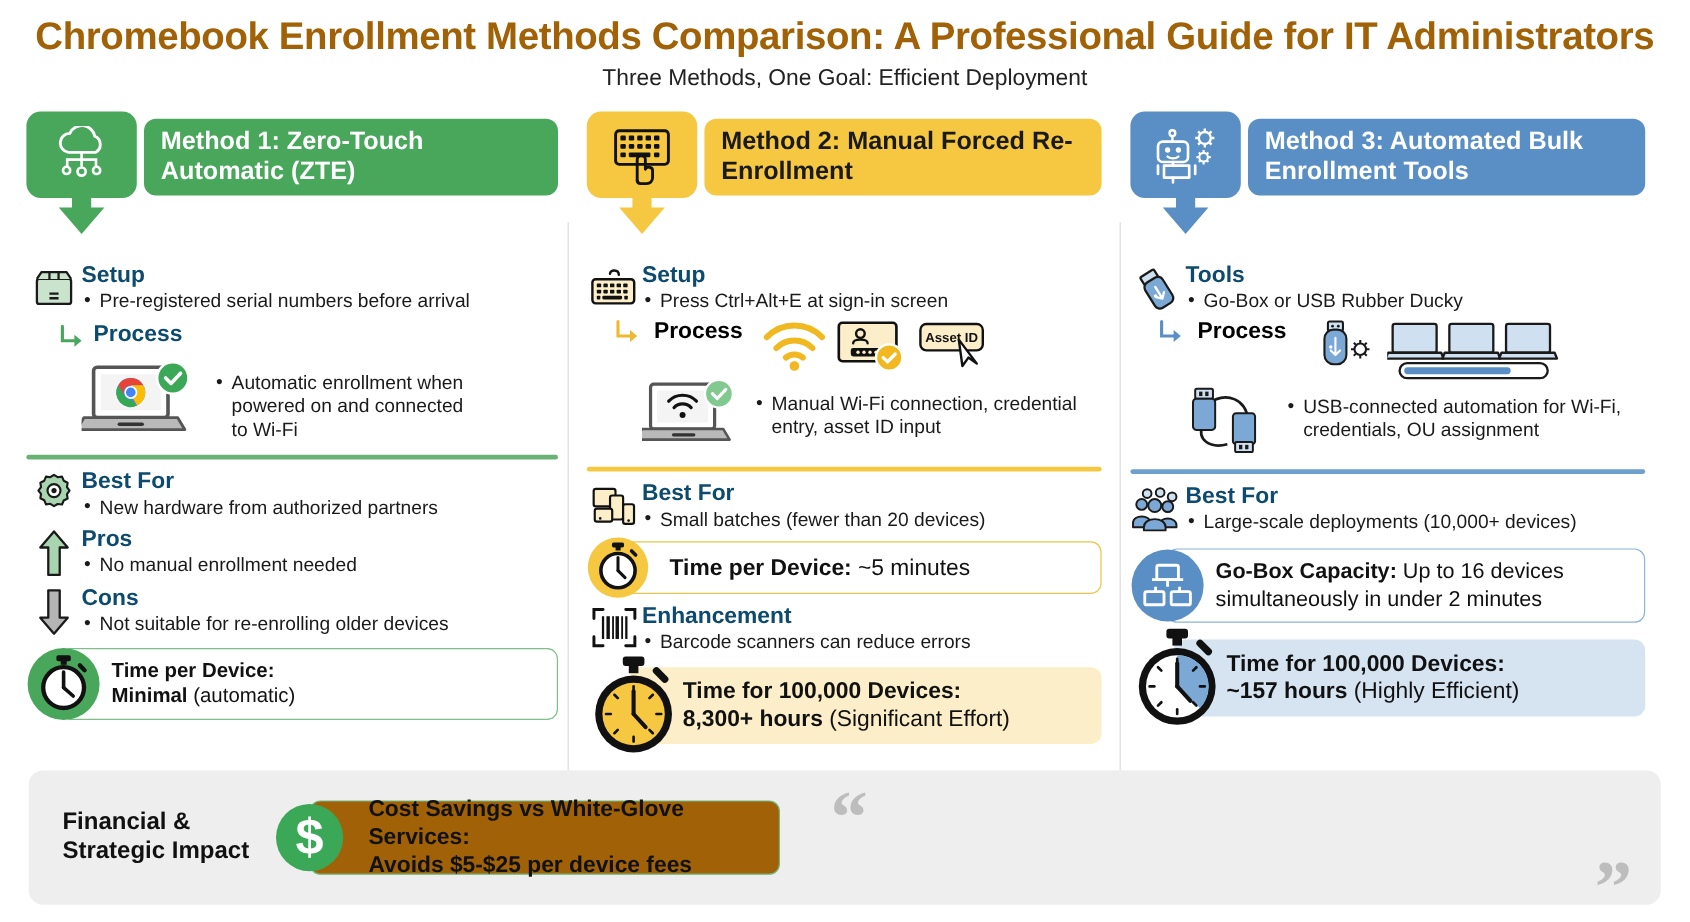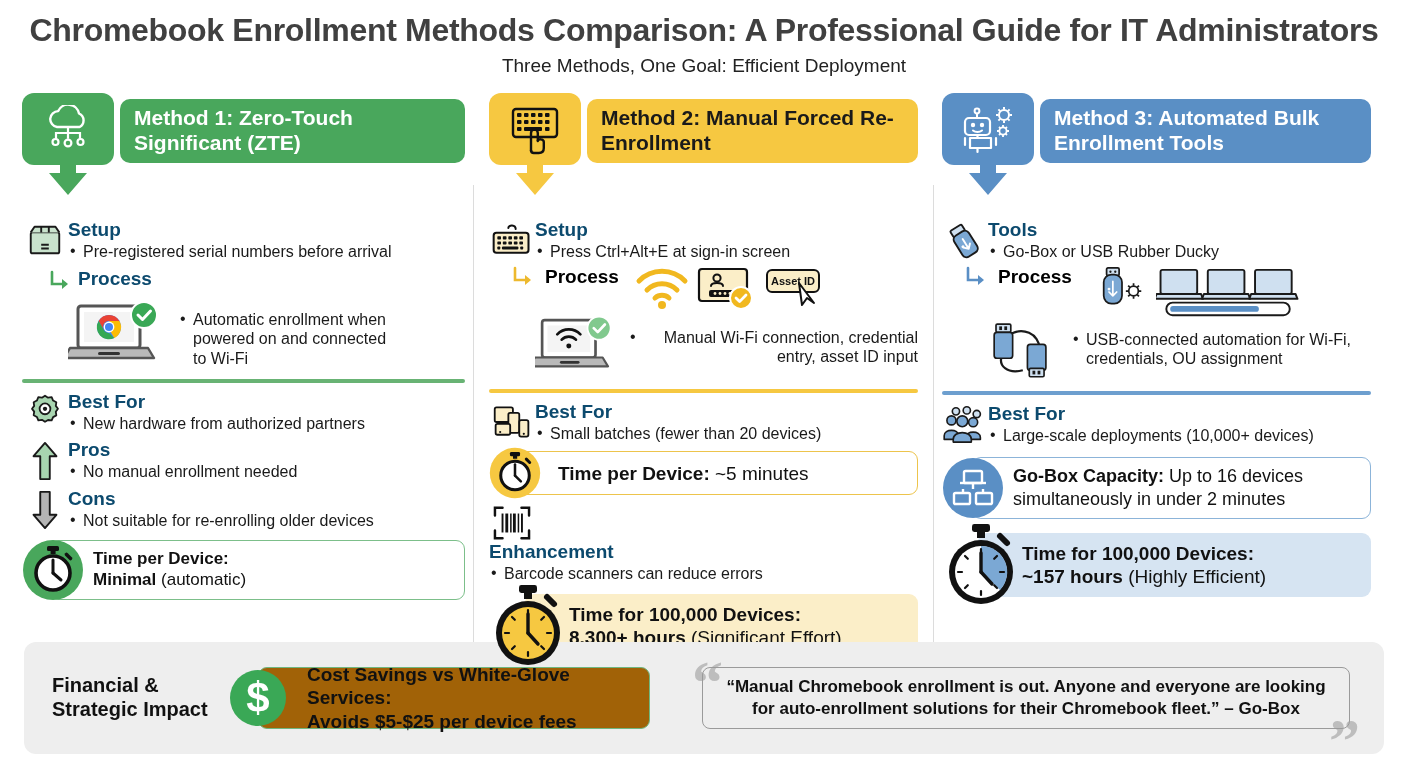--- a/index.html
+++ b/index.html
@@ -7,21 +7,21 @@
     width: 1408px; height: 768px;
     background: #ffffff;
     font-family: "Liberation Sans", sans-serif;
     overflow: hidden;
   }
   .page { position: relative; width: 1408px; height: 768px; background: #fff; }
 
   
   .title-block { text-align: center; padding-top: 13px; }
   .main-title {
-    font-size: 32px; font-weight: 700; color: #404040; letter-spacing: -0.3px;
+    font-size: 32px; font-weight: 700; color: #a16207; letter-spacing: -0.3px;
     line-height: 1.1;
   }
   .subtitle {
     font-size: 19px; font-weight: 400; color: #222; margin-top: 7px;
   }
 
   
   .columns { display: flex; position: relative; margin-top: 16px; padding: 0 22px; }
   .col { position: relative; width: 453px; padding-right: 10px; }
   .col.mid { padding-left: 14px; }
@@ -155,21 +155,21 @@
             <path d="M16 22a8 8 0 0 1 1.2-15.9A11 11 0 0 1 38 8.5a7.5 7.5 0 0 1 .6 13.5z" fill="none" stroke="#fff" stroke-width="2.4" stroke-linejoin="round"></path>
             <path d="M27 22v11M27 28H15v5M27 28h12v5" fill="none" stroke="#fff" stroke-width="2.2" stroke-linecap="round"></path>
             <circle cx="27" cy="38" r="3.4" fill="none" stroke="#fff" stroke-width="2.2"></circle>
             <circle cx="14.5" cy="37" r="3" fill="none" stroke="#fff" stroke-width="2.2"></circle>
             <circle cx="39.5" cy="37" r="3" fill="none" stroke="#fff" stroke-width="2.2"></circle>
           </svg>
           <svg class="arrow-stem" width="60" height="42" viewBox="0 0 60 42">
             <path d="M22 0h16v18h11L30 40 11 18h11z" fill="#49a75c"></path>
           </svg>
         </div>
-        <div class="title-bar green">Method 1: Zero-Touch Significant (ZTE)</div>
+        <div class="title-bar green">Method 1: Zero-Touch Automatic (ZTE)</div>
       </div>
 
       <div style="height:50px;"></div>
 
       <div class="sec">
         <div class="ico">
           <svg width="38" height="38" viewBox="0 0 40 40">
             <rect x="5" y="12" width="30" height="22" rx="2" fill="#c9e3cd" stroke="#1a1a1a" stroke-width="2"></rect>
             <path d="M5 12l4-6h22l4 6" fill="#c9e3cd" stroke="#1a1a1a" stroke-width="2" stroke-linejoin="round"></path>
             <path d="M16 6v6M24 6v6" stroke="#1a1a1a" stroke-width="2"></path>
@@ -385,21 +385,21 @@
           <rect x="8" y="8" width="60" height="42" rx="3" fill="#fff" stroke="#555" stroke-width="3"></rect>
           <rect x="14" y="14" width="48" height="30" fill="#f4f4f4"></rect>
           <path d="M0 50h76l6 10H-6z" fill="#b9b9b9" stroke="#555" stroke-width="2.4" stroke-linejoin="round"></path>
           <rect x="28" y="54" width="22" height="3" rx="1.5" fill="#333"></rect>
           <path d="M25 24a18 18 0 0 1 26 0" fill="none" stroke="#111" stroke-width="3" stroke-linecap="round"></path>
           <path d="M30 30a11 11 0 0 1 16 0" fill="none" stroke="#111" stroke-width="3" stroke-linecap="round"></path>
           <circle cx="38" cy="37" r="2.8" fill="#111"></circle>
           <circle cx="72" cy="17" r="13" fill="#81c98e" stroke="#fff" stroke-width="2"></circle>
           <path d="M66 17l4.5 4.5L78.5 13" fill="none" stroke="#fff" stroke-width="3" stroke-linecap="round" stroke-linejoin="round"></path>
         </svg>
-        <ul class="bullets" style="margin-left:4px;margin-top:18px;max-width:290px;text-align:right;">
+        <ul class="bullets" style="margin-left:4px;margin-top:18px;max-width:290px;">
           <li>Manual Wi-Fi connection, credential entry, asset ID input</li>
         </ul>
       </div>
 
       <div class="hr yellow"></div>
 
       <div class="sec">
         <div class="ico">
           <svg width="40" height="38" viewBox="0 0 44 40">
             <rect x="3" y="4" width="20" height="16" rx="2" fill="#fbeec8" stroke="#111" stroke-width="2"></rect>
@@ -428,21 +428,21 @@
             <path d="M31 34V21" stroke="#111" stroke-width="3" stroke-linecap="round"></path>
             <path d="M31 34l7 7" stroke="#111" stroke-width="3" stroke-linecap="round"></path>
             <path d="M44.5 14.5l4 4" stroke="#111" stroke-width="3.6" stroke-linecap="round"></path>
           </svg>
         </div>
         <div class="pill-box outline-yellow" style="min-height:44px;display:flex;align-items:center;padding-left:40px;">
           <span style="font-size:19px;"><b>Time per Device:</b><span> ~5 minutes</span></span>
         </div>
       </div>
 
-      <div class="sec" style="margin-top:8px;flex-direction:column;">
+      <div class="sec" style="margin-top:8px;">
         <div class="ico">
           <svg width="40" height="36" viewBox="0 0 42 38">
             <path d="M3 11V3h8M31 3h8v8M39 27v8h-8M11 35H3v-8" fill="none" stroke="#111" stroke-width="2.6" stroke-linecap="round"></path>
             <g fill="#111">
               <rect x="10" y="9" width="2" height="20"></rect>
                 <rect x="14" y="9" width="3" height="20"></rect>
               <rect x="19" y="9" width="1.6" height="20"></rect>
                 <rect x="22" y="9" width="3" height="20"></rect>
               <rect x="27" y="9" width="1.6" height="20"></rect>
                 <rect x="30.5" y="9" width="2" height="20"></rect>
@@ -677,22 +677,16 @@
           <div>Cost Savings vs White-Glove Services:</div>
           <div>Avoids $5-$25 per device fees</div>
         </div>
       </div>
       <div class="dollar-circle">$</div>
     </div>
 
     <div class="quote-wrap">
       <div class="qmark open">“</div>
       <div class="qmark close">”</div>
-      <div class="quote-frame">
-        <div class="quote-text">
-          <div>“Manual Chromebook enrollment is out. Anyone and everyone are looking</div>
-          <div>for auto-enrollment solutions for their Chromebook fleet.” – Go-Box</div>
-        </div>
-      </div>
     </div>
   </div>
 
 </div>
 
 </body></html>

